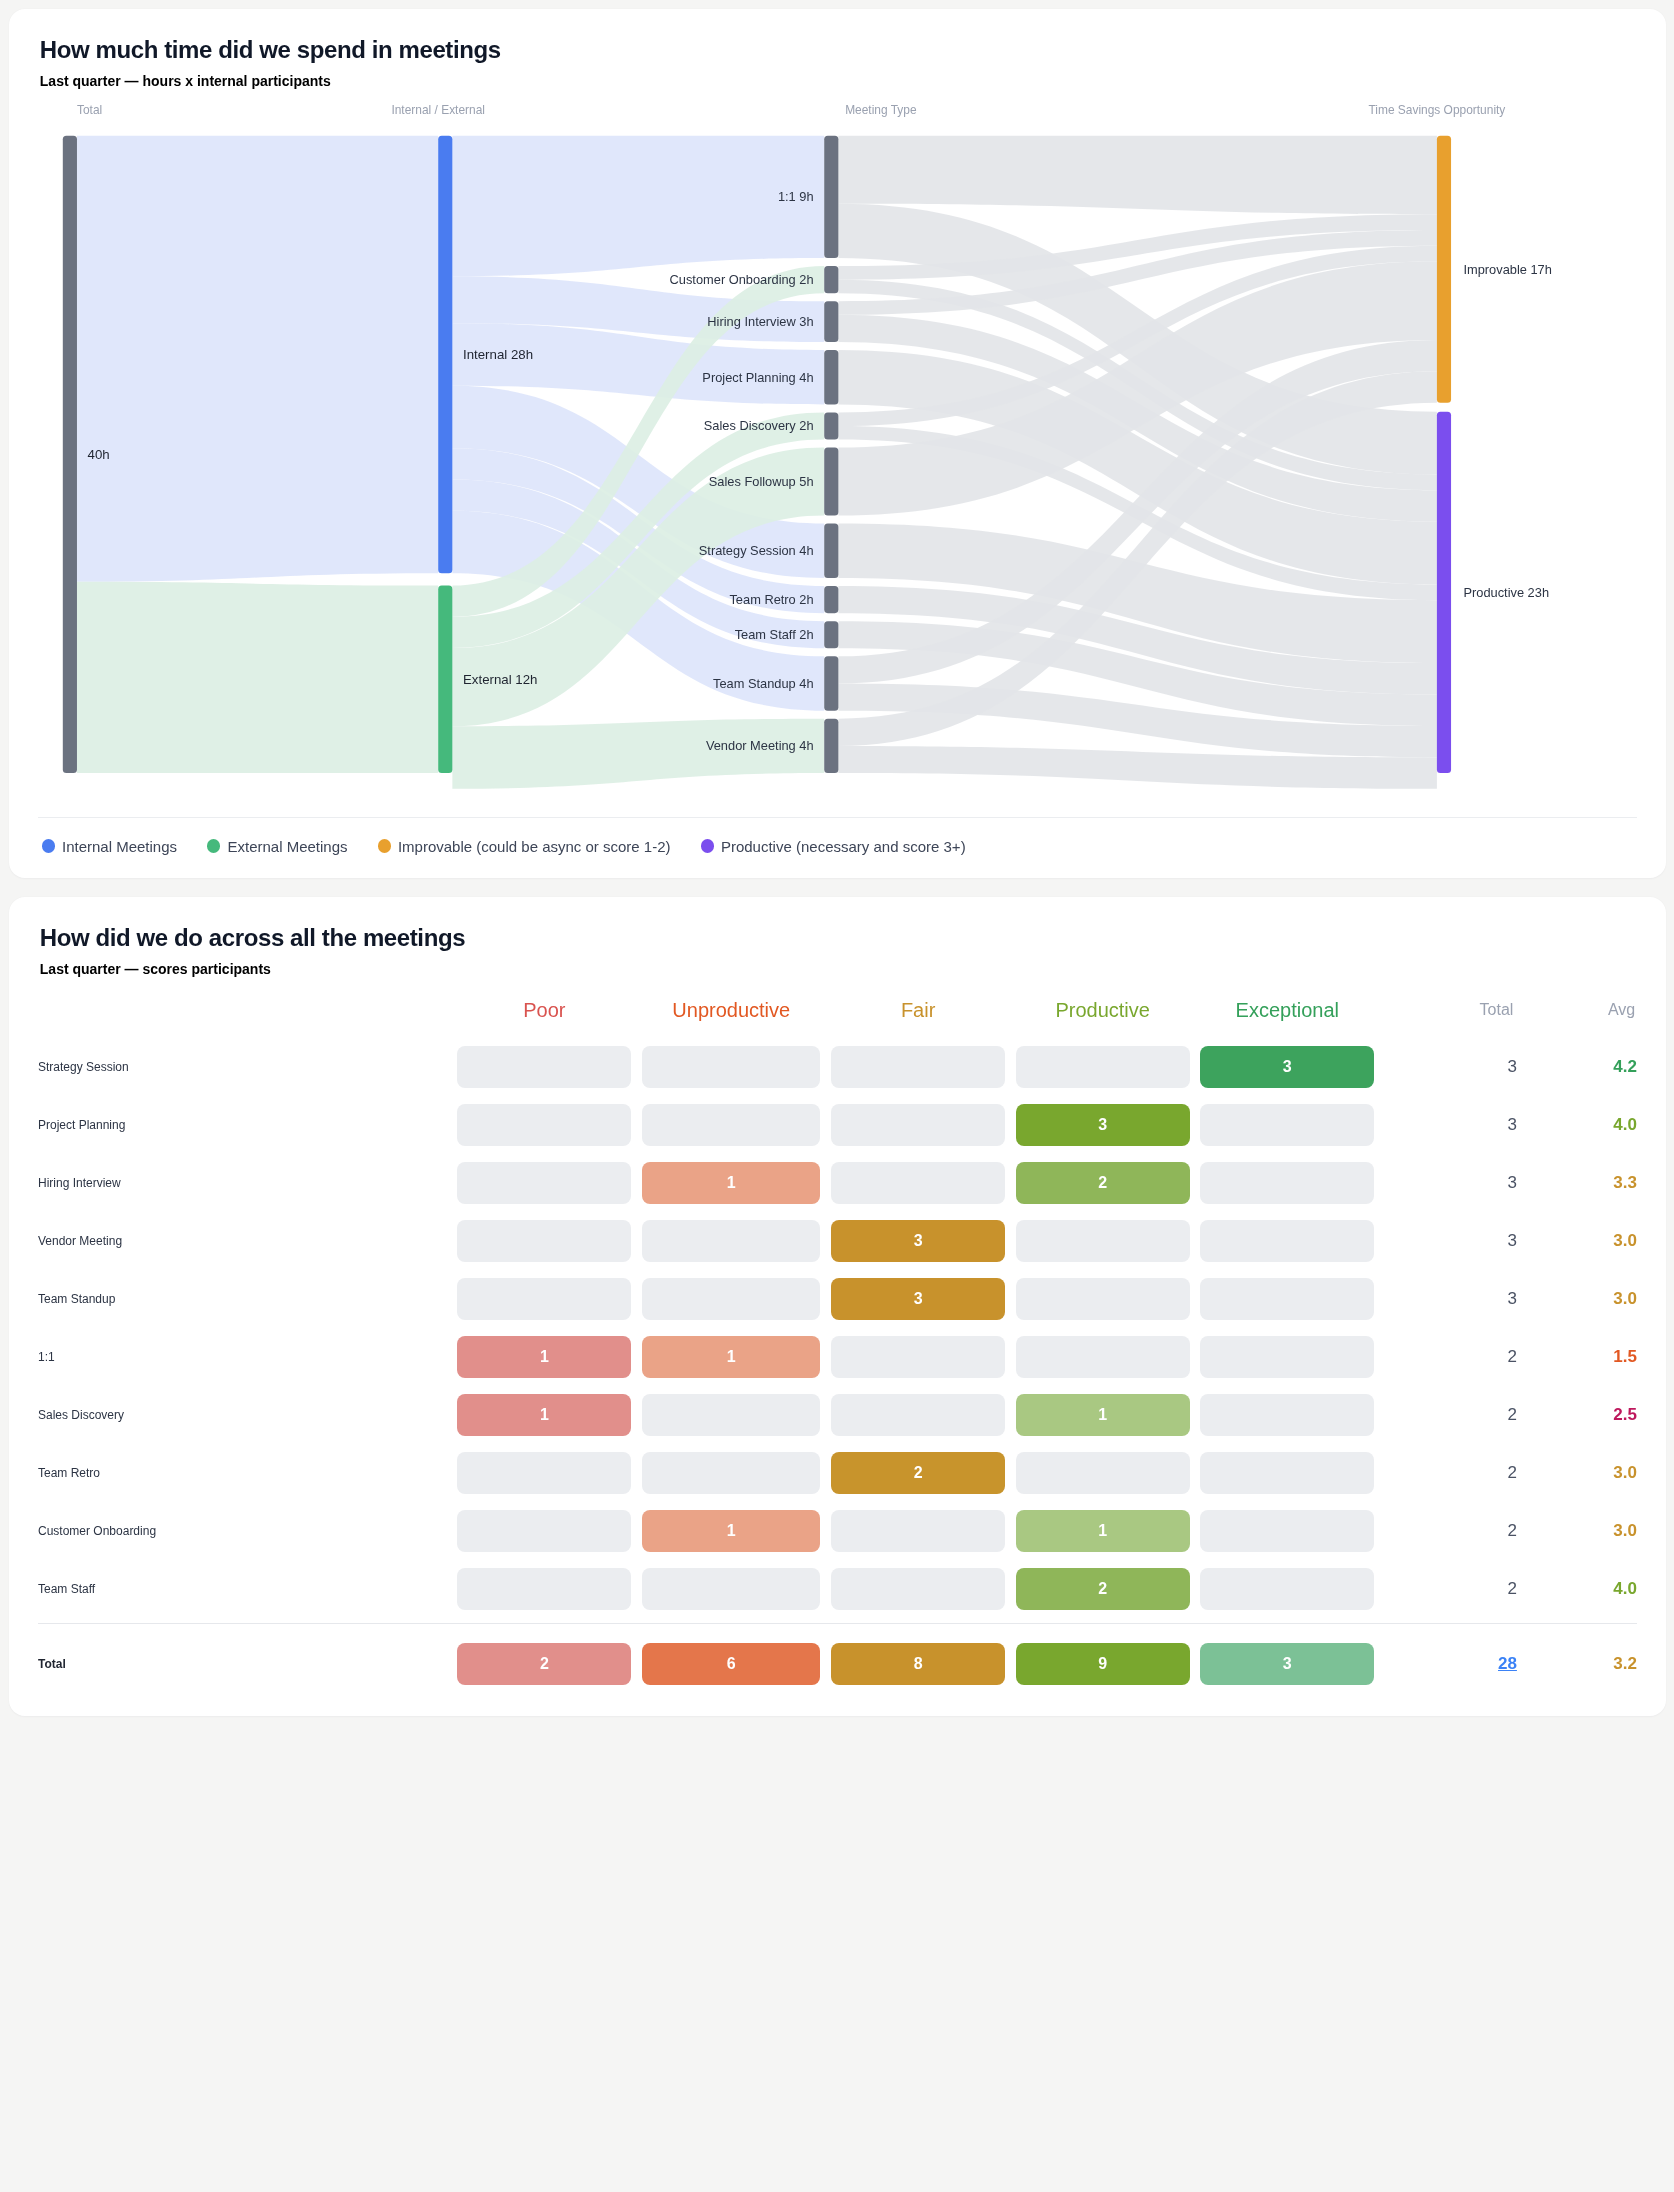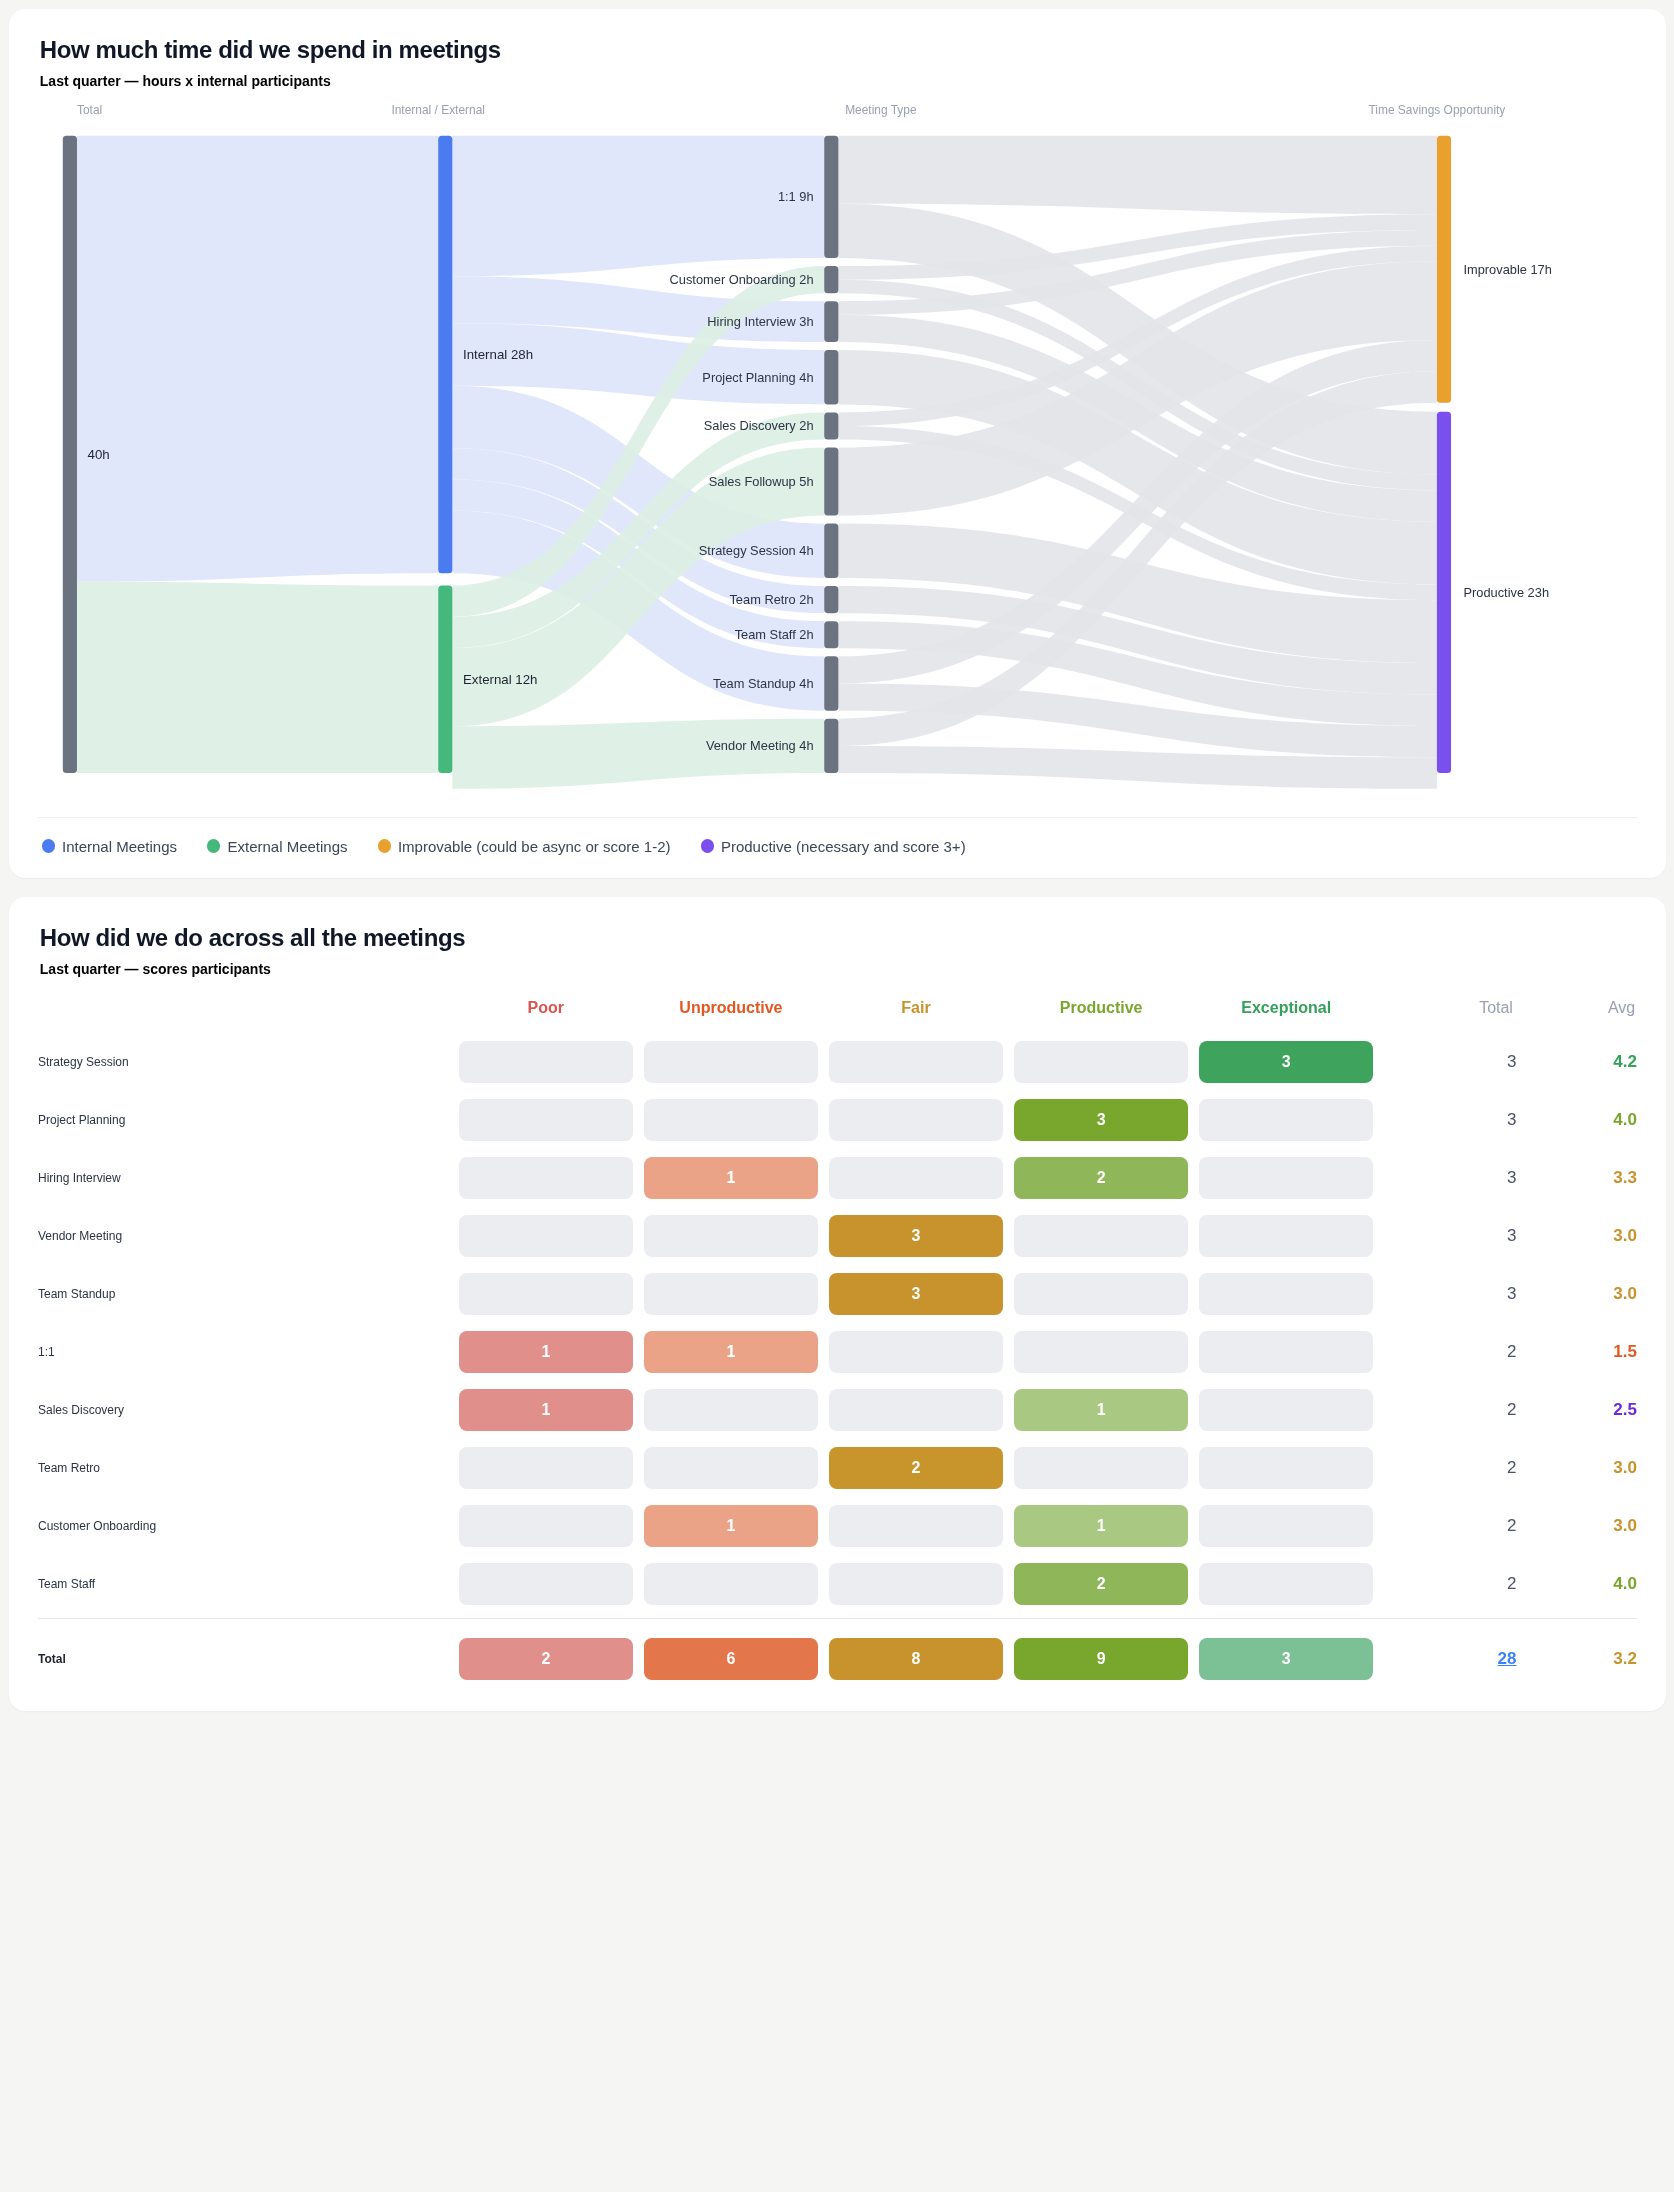--- a/index.html
+++ b/index.html
@@ -70,22 +70,22 @@
   .legend-label{font-size:15px;color:#3d4557;}
 
   
   .grid{
     width:100%;
     border-collapse:separate;
     border-spacing:0;
     margin-top:12.5px;
   }
   .grid th{
-    font-weight:700;
-    font-size:16px;
+    font-weight:400;
+    font-size:20px;
     padding:9px 0 16px 0;
     text-align:center;
   }
   .grid th.lbl{width:258px;text-align:left;}
   .grid th.num{width:82px;text-align:right;padding-right:3.6px;color:#9aa1b0;font-weight:400;font-size:16px;}
   .grid th.numavg{width:73px;text-align:right;padding-right:1.8px;color:#9aa1b0;font-weight:400;font-size:16px;}
   .grid td{padding:0;}
   .rowlabel{
     font-size:12px;
     color:#2c3444;
@@ -380,21 +380,21 @@
             <td class="cellcol">
               <div class="cell" style="background: rgb(235, 237, 240);"></div>
             </td>
             <td class="cellcol">
               <div class="cell" style="background: rgb(169, 200, 130);">1</div>
             </td>
             <td class="cellcol">
               <div class="cell" style="background: rgb(235, 237, 240);"></div>
             </td>
             <td class="totalnum">2</td>
-            <td class="avgnum" style="color: #6d28d9;">2.5</td>
+            <td class="avgnum" style="color: #be185d;">2.5</td>
           </tr>
           <tr>
             <td class="rowlabel">Team Retro</td>
             <td class="cellcol">
               <div class="cell" style="background: rgb(235, 237, 240);"></div>
             </td>
             <td class="cellcol">
               <div class="cell" style="background: rgb(235, 237, 240);"></div>
             </td>
             <td class="cellcol">

